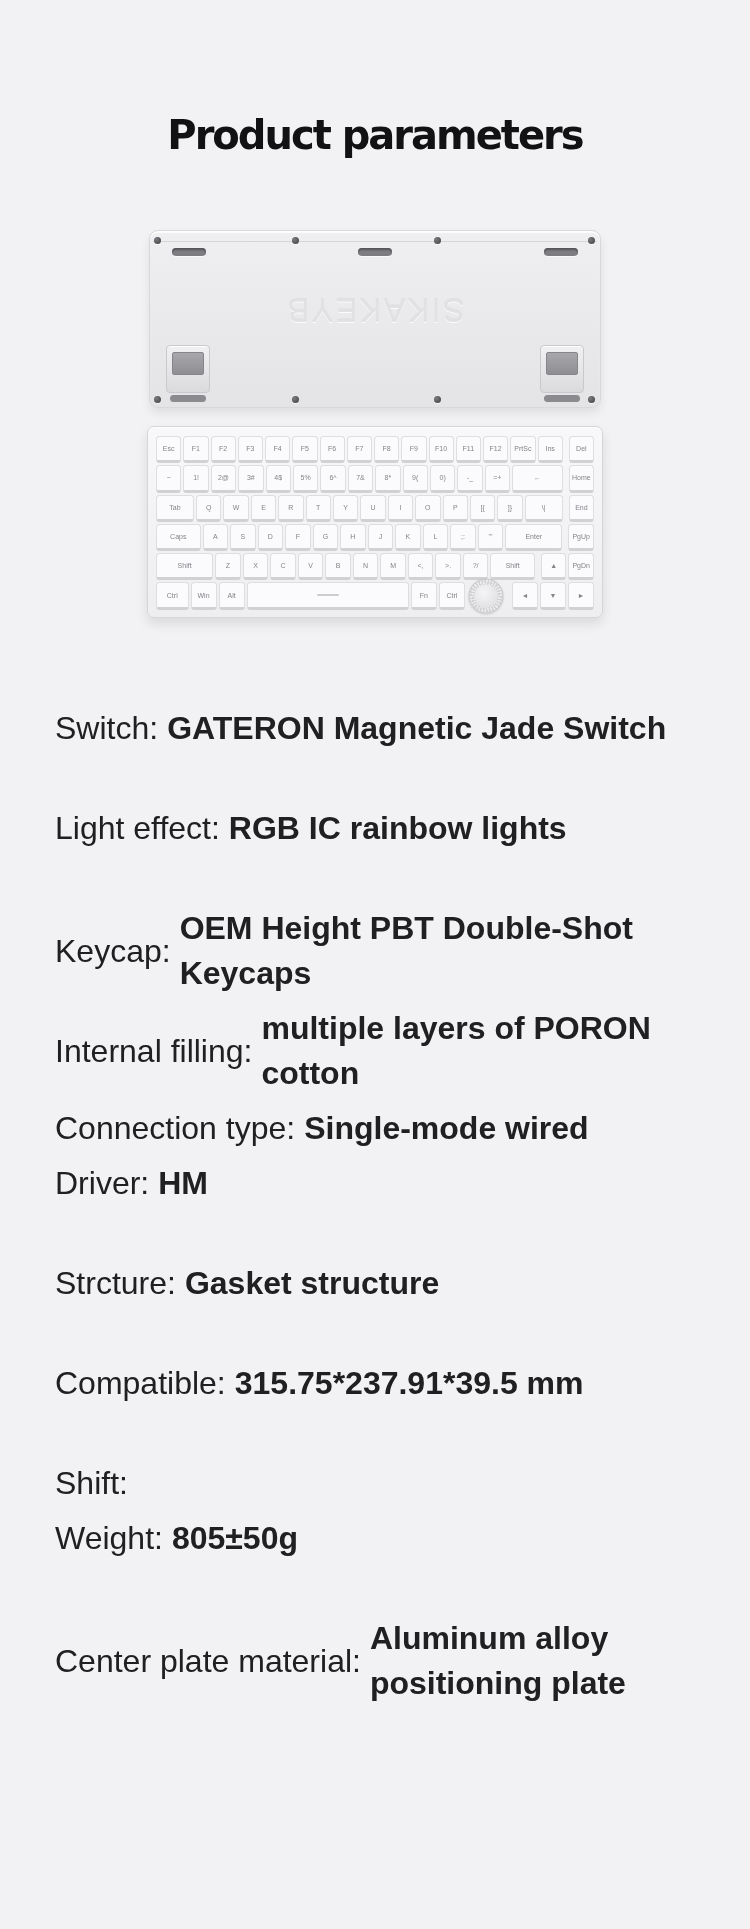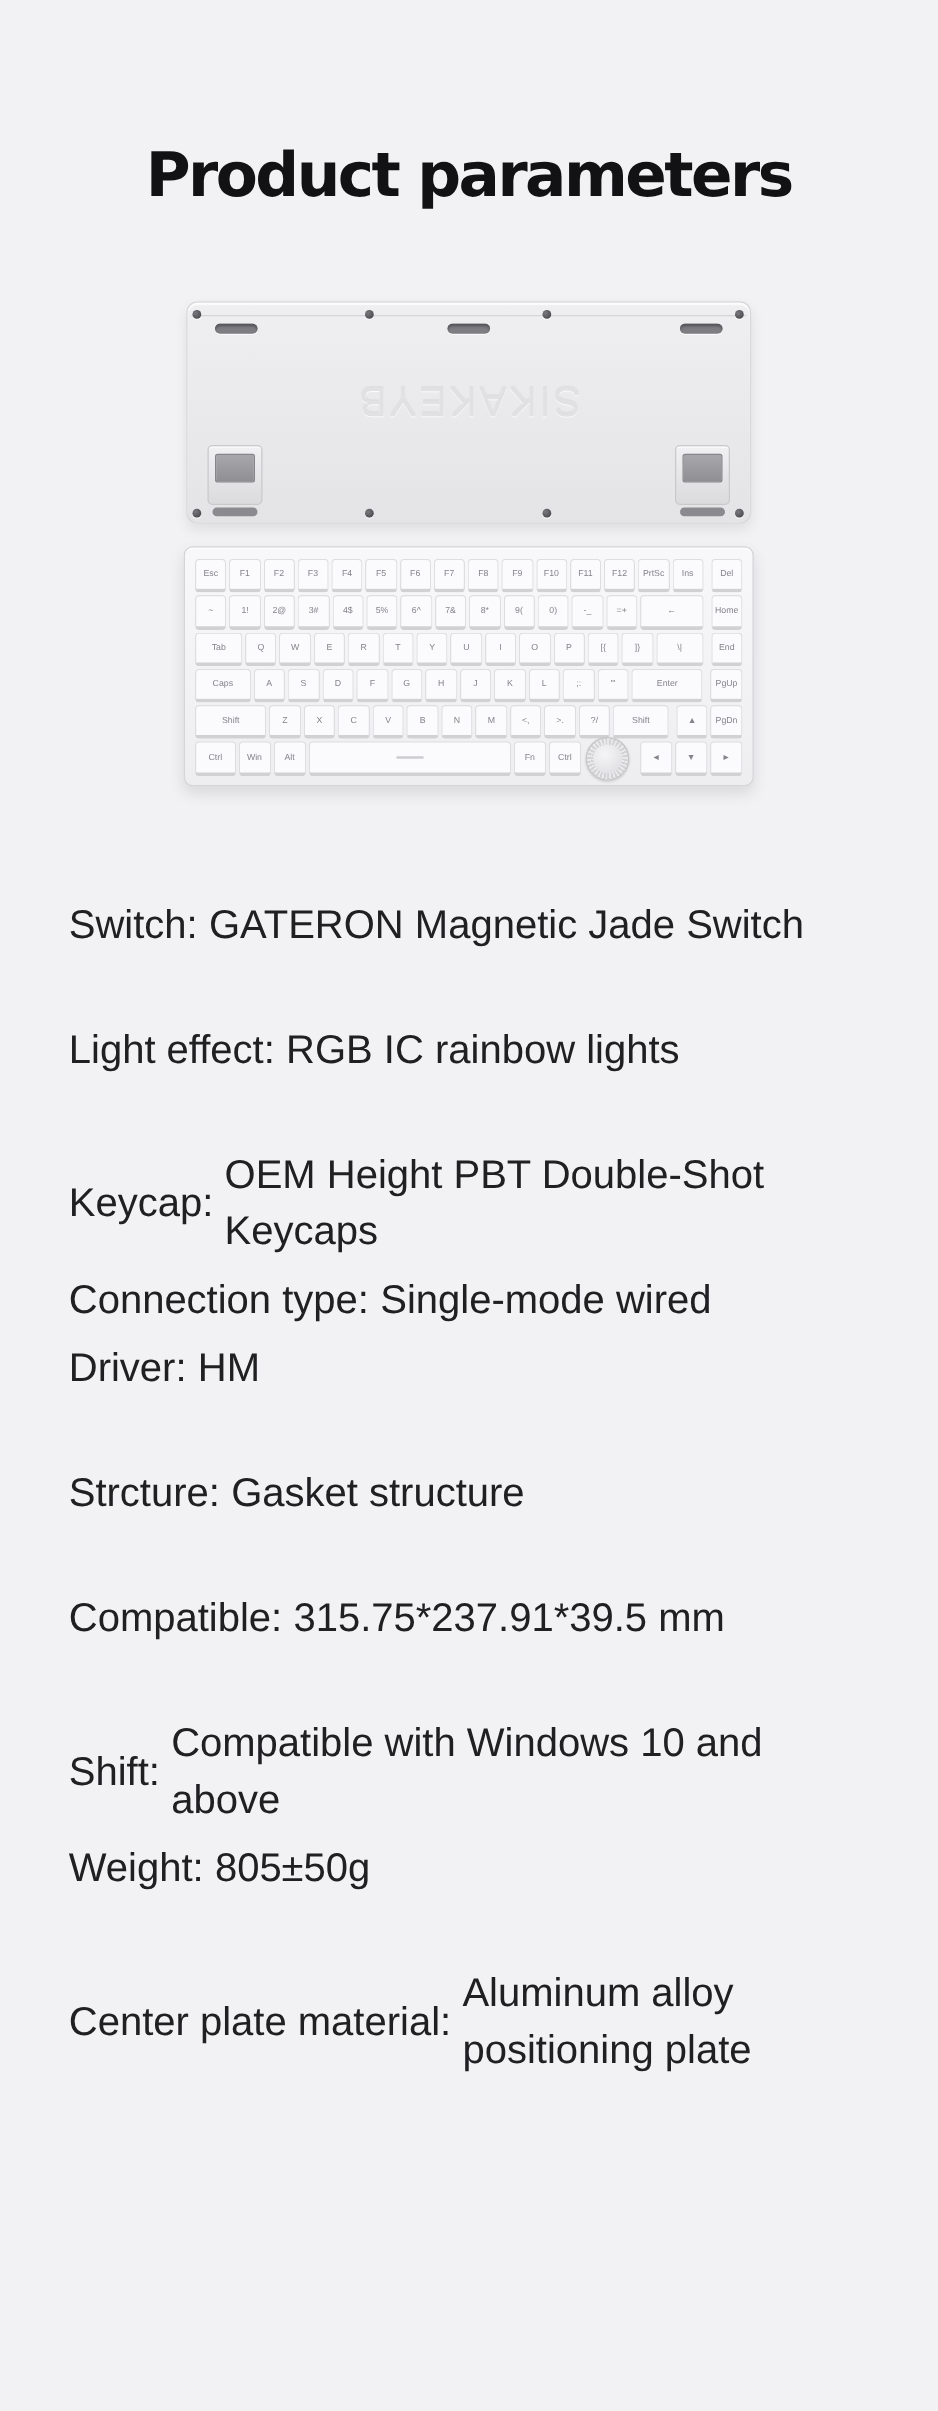--- a/index.html
+++ b/index.html
@@ -1,21 +1,21 @@
 <!DOCTYPE html>
 <html><head>
 <meta charset="utf-8">
 <style>
   html,body { margin:0; padding:0; background:#f2f1f3; }
   body { width:750px; height:1929px; position:relative; overflow:hidden;
          font-family:"Liberation Sans", sans-serif; }
 
   .title { margin:112px 0 0 0; text-align:center;
            font-family:"DejaVu Sans", sans-serif; font-weight:bold;
-           font-size:49px; letter-spacing:-2px; color:#121215; }
+           font-size:40px; letter-spacing:-2px; color:#121215; }
 
   
   .bp { position:relative; width:452px; height:178px; margin:72px auto 0;
         box-sizing:border-box;
         background:linear-gradient(#efeef0 0%, #e9e8ea 55%, #e4e3e5 100%);
         border:1px solid #d8d7da; border-radius:9px;
         box-shadow:0 5px 10px rgba(0,0,0,.08), inset 0 2px 1px rgba(255,255,255,.85); }
   .bp-seam { position:absolute; top:10px; left:3px; right:3px; height:1px; background:#d5d4d7; }
   .screw { position:absolute; width:7px; height:7px; border-radius:50%;
            background:radial-gradient(circle at 35% 35%, #7a7a7e, #3e3e42);
@@ -60,21 +60,21 @@
   .key.knob::after { content:""; position:absolute; top:50%; left:50%; width:23px; height:23px;
          transform:translate(-50%,-50%); border-radius:50%;
          background:radial-gradient(circle at 40% 35%, #f5f4f6, #dcdbdf); }
 
   
   .specs { margin:88px 0 0 55px; }
   .spec { display:flex; font-size:32px; line-height:45px; color:#202023; margin-bottom:55px; }
   .spec.m2 { margin-bottom:10px;align-items:center; }
   .spec:last-child { margin-bottom:0; }
   .lbl { white-space:nowrap; margin-right:9px; }
-  .val { display:flex; flex-direction:column; }
+  .val { display:flex; flex-direction:column;font-weight:bold; }
   .vl { white-space:nowrap; }
 </style>
 </head>
 <body>
 
 <div>
 
   <h1 class="title">Product parameters</h1>
 
   <div class="bp">
@@ -215,20 +215,27 @@
     </div>
 
     <div class="spec m2">
       <span class="lbl">Keycap:</span>
       <div class="val">
         <span class="vl">OEM Height PBT Double-Shot</span>
         <span class="vl">Keycaps</span>
       </div>
     </div>
 
+    <div class="spec m2">
+      <span class="lbl">Internal filling:</span>
+      <div class="val">
+        <span class="vl">multiple layers of PORON</span>
+        <span class="vl">cotton</span>
+      </div>
+    </div>
 
     <div class="spec m2">
       <span class="lbl">Connection type:</span>
       <div class="val">
         <span class="vl">Single-mode wired</span>
       </div>
     </div>
 
     <div class="spec">
       <span class="lbl">Driver:</span>
@@ -246,24 +253,20 @@
 
     <div class="spec">
       <span class="lbl">Compatible:</span>
       <div class="val">
         <span class="vl">315.75*237.91*39.5 mm</span>
       </div>
     </div>
 
     <div class="spec m2">
       <span class="lbl">Shift:</span>
-      <div class="val">
-        <span class="vl">Compatible with Windows 10 and</span>
-        <span class="vl">above</span>
-      </div>
     </div>
 
     <div class="spec">
       <span class="lbl">Weight:</span>
       <div class="val">
         <span class="vl">805±50g</span>
       </div>
     </div>
 
     <div class="spec m2">

